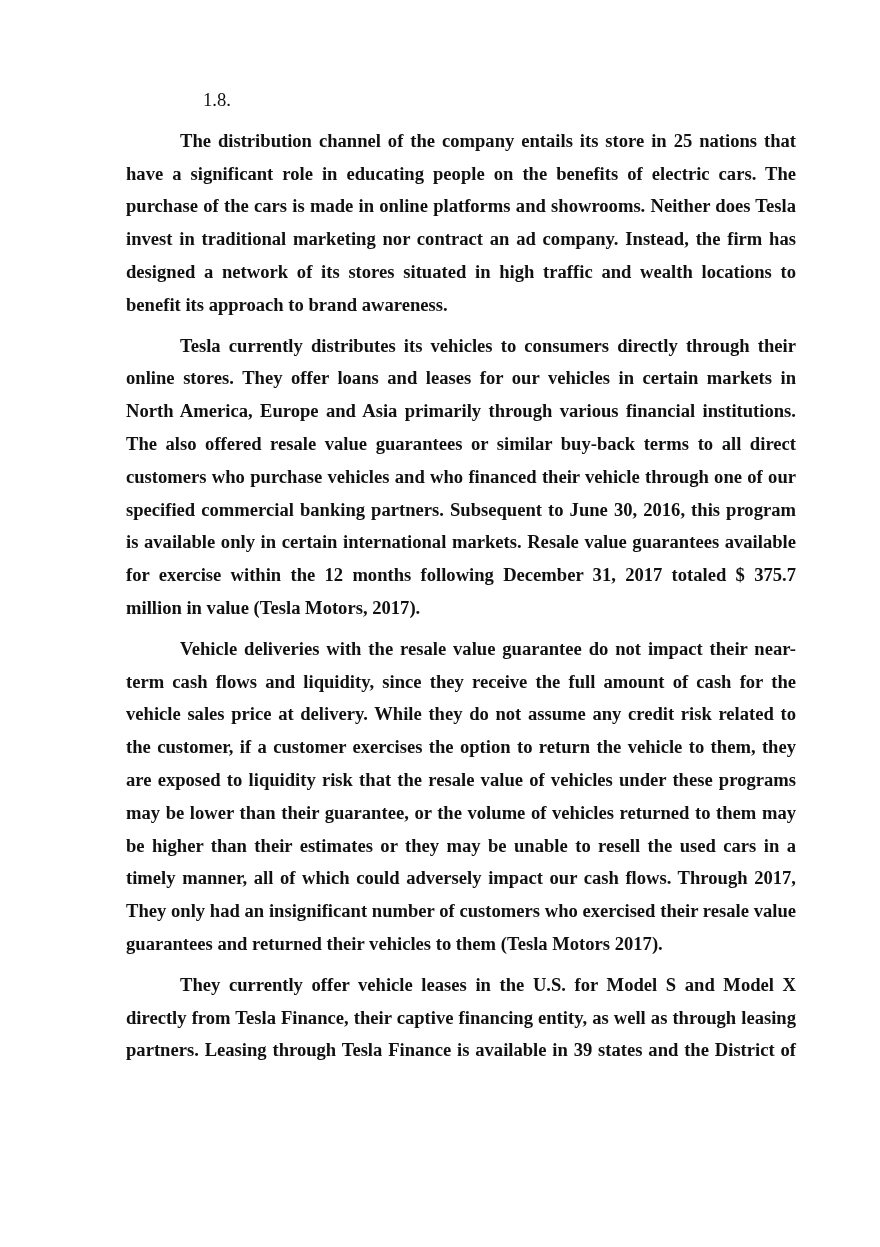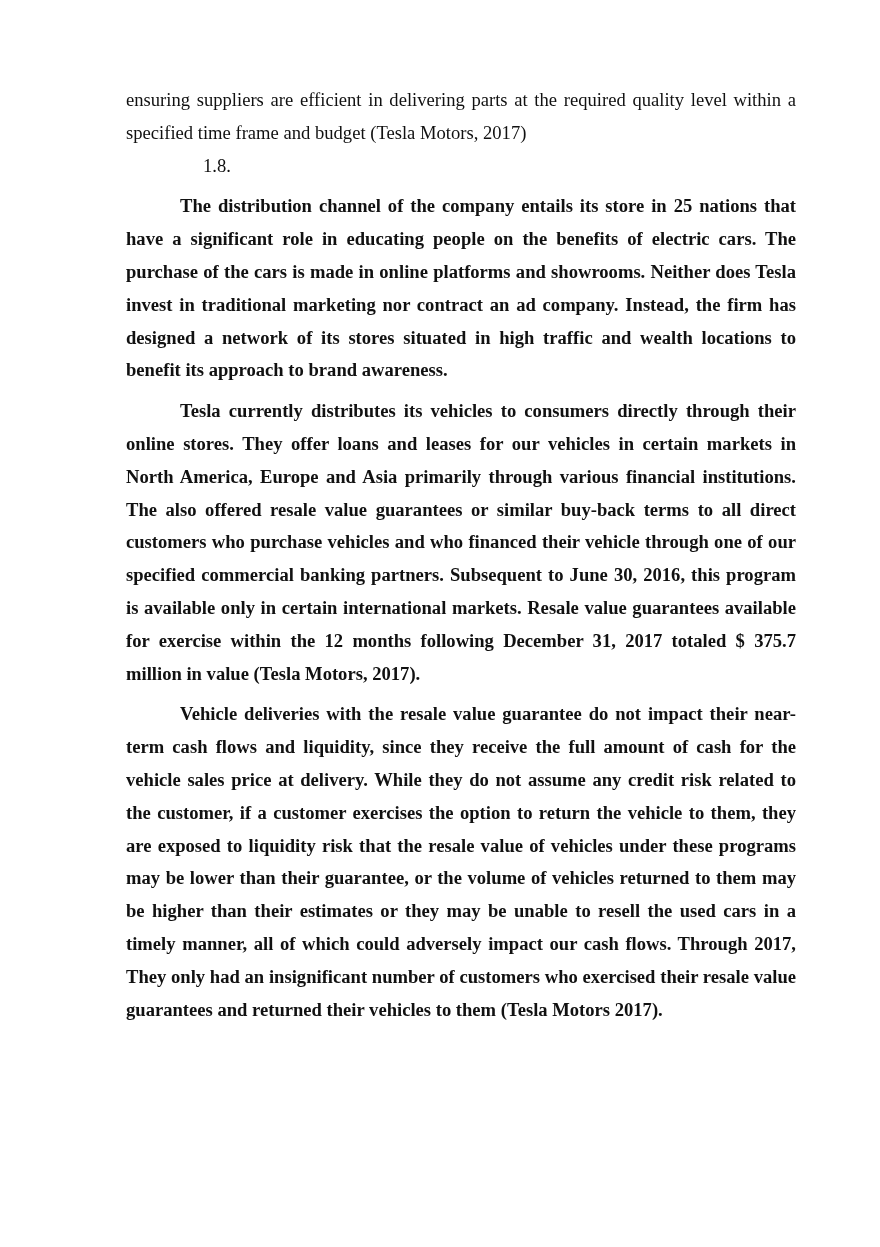--- a/index.html
+++ b/index.html
@@ -50,28 +50,28 @@
       display: inline-block;
     }
     .last-line-justify {
       text-align-last: justify;
     }
   </style>
 </head>
 <body>
 
 <div class="page">
-  <p class="line-block">ensuring suppliers are efficient in delivering parts at the required quality level within a specified time frame and budget (Tesla Motors, 2017)</p>
 
   <div class="heading">
     <span class="num">1.8.</span>
   </div>
 
   <p class="para">The distribution channel of the company entails its store in 25 nations that have a significant role in educating people on the benefits of electric cars. The purchase of the cars is made in online platforms and showrooms. Neither does Tesla invest in traditional marketing nor contract an ad company. Instead, the firm has designed a network of its stores situated in high traffic and wealth locations to benefit its approach to brand awareness.</p>
   <div class="gap"></div>
 
   <p class="para">Tesla currently distributes its vehicles to consumers directly through their online stores. They offer loans and leases for our vehicles in certain markets in North America, Europe and Asia primarily through various financial institutions. The also offered resale value guarantees or similar buy-back terms to all direct customers who purchase vehicles and who financed their vehicle through one of our specified commercial banking partners. Subsequent to June 30, 2016, this program is available only in certain international markets. Resale value guarantees available for exercise within the 12 months following December 31, 2017 totaled $ 375.7 million in value (Tesla Motors, 2017).</p>
   <div class="gap"></div>
 
   <p class="para">Vehicle deliveries with the resale value guarantee do not impact their near-term cash flows and liquidity, since they receive the full amount of cash for the vehicle sales price at delivery. While they do not assume any credit risk related to the customer, if a customer exercises the option to return the vehicle to them, they are exposed to liquidity risk that the resale value of vehicles under these programs may be lower than their guarantee, or the volume of vehicles returned to them may be higher than their estimates or they may be unable to resell the used cars in a timely manner, all of which could adversely impact our cash flows. Through 2017, They only had an insignificant number of customers who exercised their resale value guarantees and returned their vehicles to them (Tesla Motors 2017).</p>
   <div class="gap"></div>
 
+  <p class="para last-line-justify">They currently offer vehicle leases in the U.S. for Model S and Model X directly from Tesla Finance, their captive financing entity, as well as through leasing partners. Leasing through Tesla Finance is available in 39 states and the District of</p>
 </div>
 
 </body></html>

